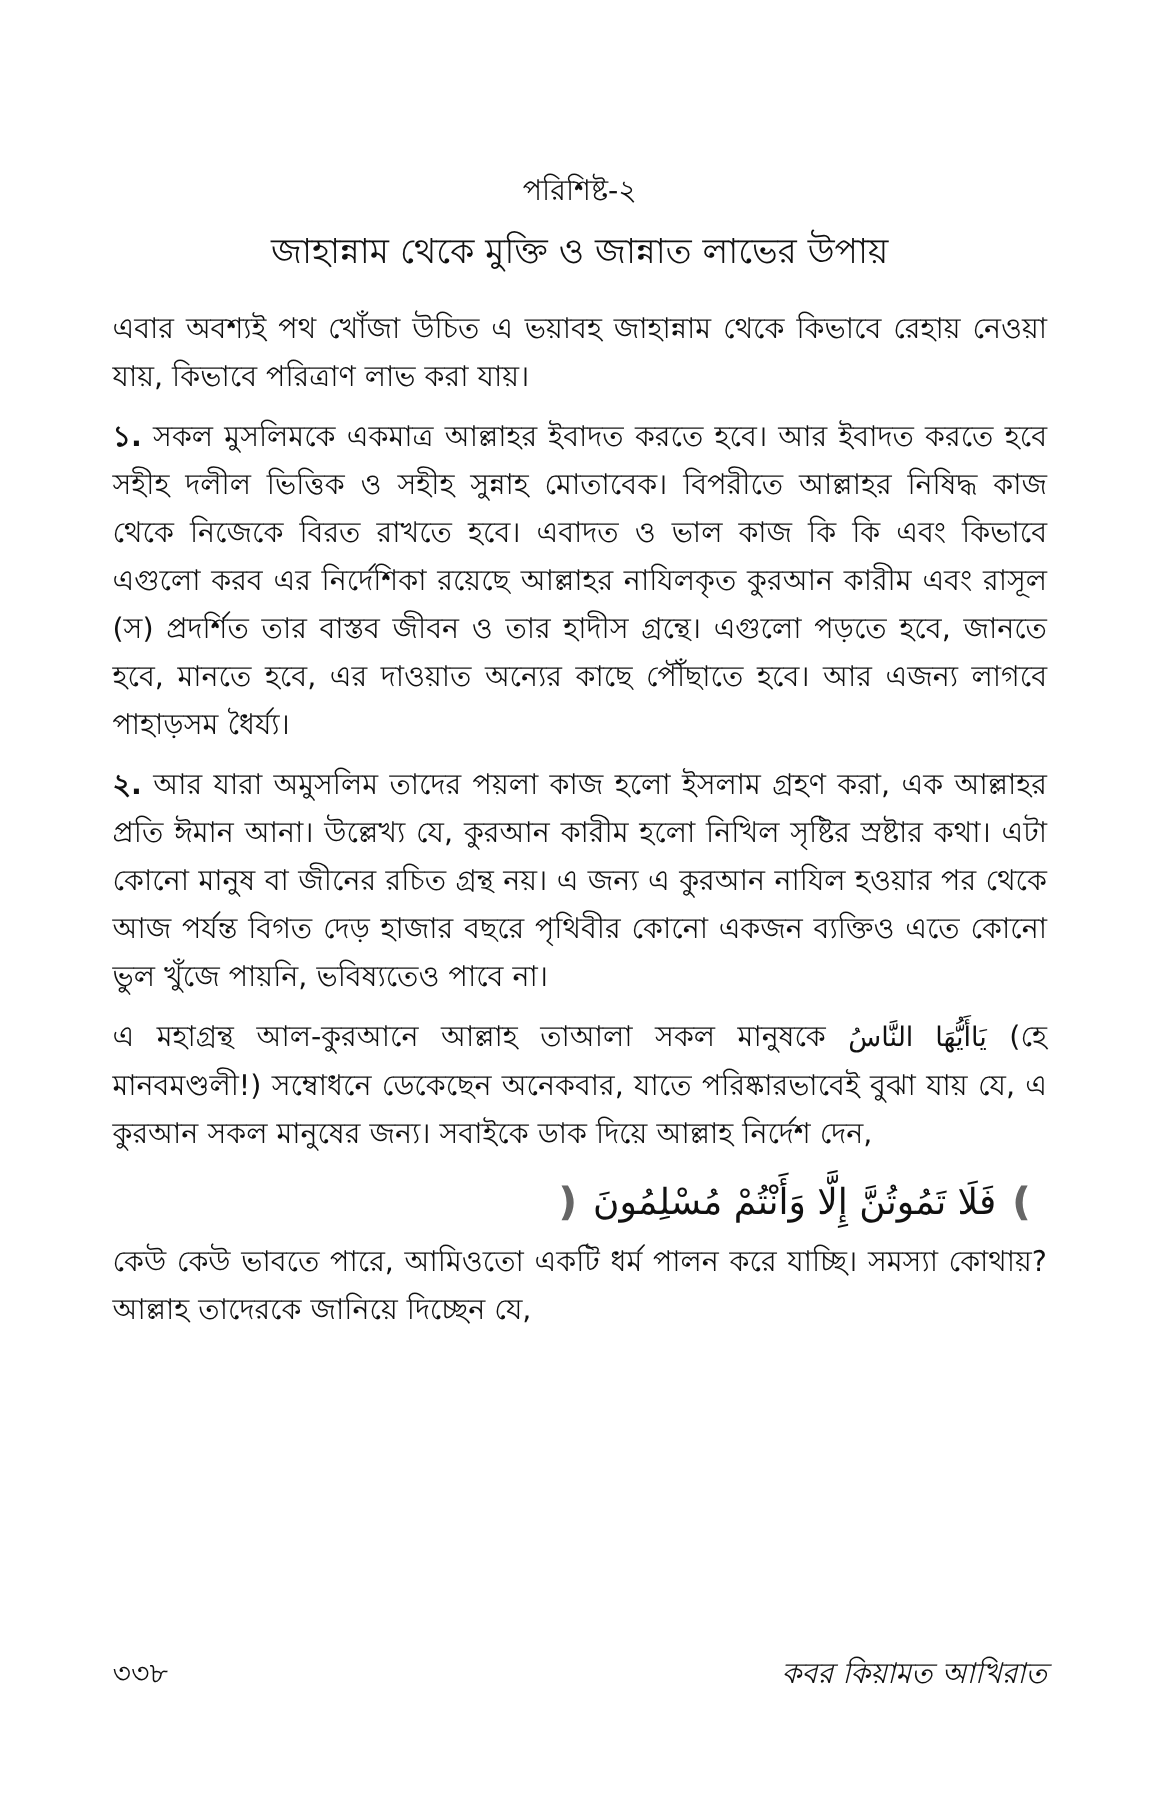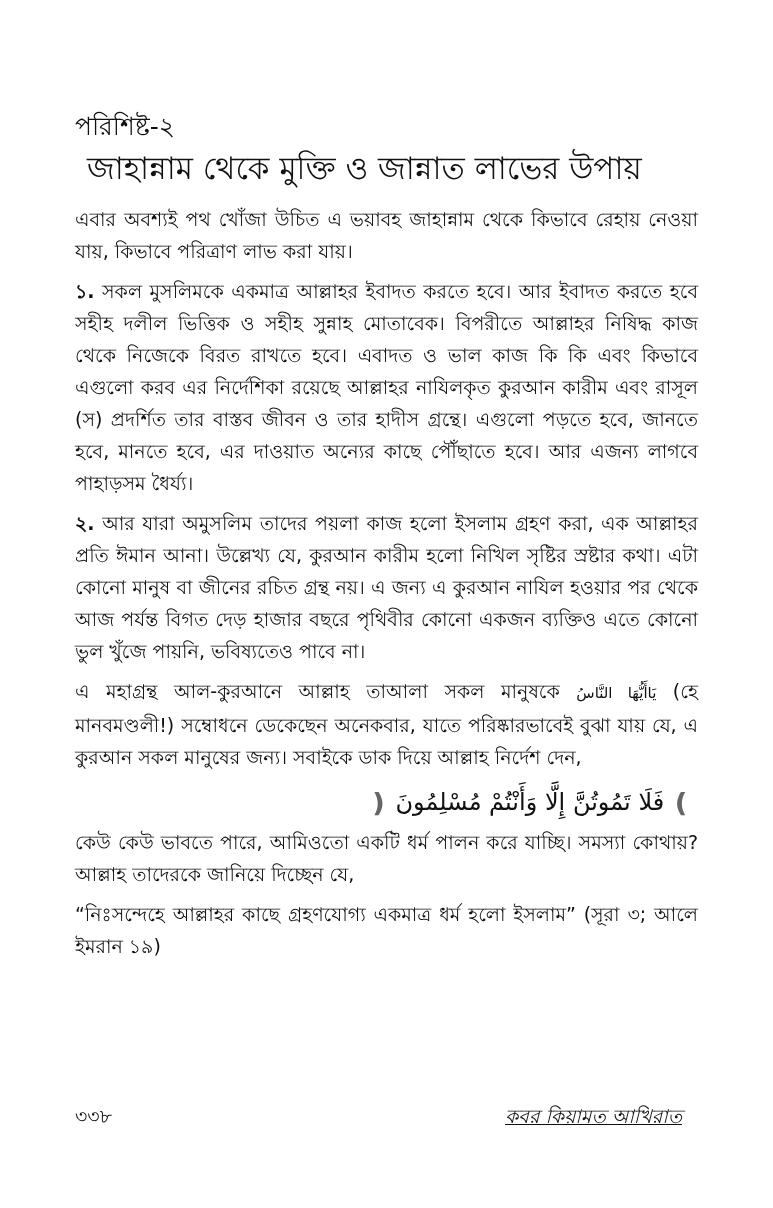--- a/index.html
+++ b/index.html
@@ -1,33 +1,33 @@
 <!DOCTYPE html>
 <html><head>
 <meta charset="utf-8">
 <style>
   html, body { margin: 0; padding: 0; background: #ffffff; }
   body { width: 773px; height: 1208px; position: relative; overflow: hidden;
          font-family: "DejaVu Sans", "Liberation Sans", sans-serif; color: #111; }
   .page { position: absolute; left: 75px; top: 0; width: 623px; }
-  .appendix-label { position: absolute; left: 0; width: 623px; top: 112px; text-align: left;
-                    font-size: 25px; line-height: 30px; }
-  .chapter-title { position: absolute; left: 12px; width: 623px; top: 148px; 
-                   font-size: 31px; line-height: 40px; }
+  .appendix-label { position: absolute; left: 0; width: 623px; top: 112px; text-align: center;
+                    font-size: 19px; line-height: 30px; }
+  .chapter-title { position: absolute; left: 0; width: 623px; top: 148px; text-align: center;
+                   font-size: 23px; line-height: 40px; }
   .body-text { position: absolute; left: 0; width: 623px; top: 203px; }
   .para { font-size: 19px; line-height: 32px; text-align: justify; text-align-last: left;
           margin: 0 0 8px 0; }
   .num { font-weight: bold; }
   .verse { text-align: right; font-size: 24px; line-height: 42px; margin: 0 0 2px 0;
            font-family: "DejaVu Sans", sans-serif; direction: rtl; }
   .orn { display: inline-block; color: #666; font-size: 26px; padding: 0 6px; vertical-align: middle; }
-  .arabic-inline { font-family: "DejaVu Sans", sans-serif; font-size: 15px; }
+  .arabic-inline { font-family: "DejaVu Sans", sans-serif; font-size: 18px; }
   .footer { position: absolute; left: 0; width: 623px; top: 1102px; font-size: 19px; line-height: 28px; }
   .page-number { position: absolute; left: 0; top: 0; }
-  .running-title { position: absolute; right: 16px; top: 0; font-style: italic; text-decoration: underline; }
+  .running-title { position: absolute; right: 0; top: 0; font-style: italic; }
 </style>
 </head>
 <body>
 
 <div class="page">
   <div class="appendix-label">পরিশিষ্ট-২</div>
   <div class="chapter-title">জাহান্নাম থেকে মুক্তি ও জান্নাত লাভের উপায়</div>
 
   <div class="body-text">
     <p class="para">এবার অবশ্যই পথ খোঁজা উচিত এ ভয়াবহ জাহান্নাম থেকে কিভাবে রেহায় নেওয়া যায়, কিভাবে পরিত্রাণ লাভ করা যায়।</p>
@@ -37,20 +37,19 @@
     <p class="para"><span class="num">২.</span><span> আর যারা অমুসলিম তাদের পয়লা কাজ হলো ইসলাম গ্রহণ করা, এক আল্লাহর প্রতি ঈমান আনা। উল্লেখ্য যে, কুরআন কারীম হলো নিখিল সৃষ্টির স্রষ্টার কথা। এটা কোনো মানুষ বা জীনের রচিত গ্রন্থ নয়। এ জন্য এ কুরআন নাযিল হওয়ার পর থেকে আজ পর্যন্ত বিগত দেড় হাজার বছরে পৃথিবীর কোনো একজন ব্যক্তিও এতে কোনো ভুল খুঁজে পায়নি, ভবিষ্যতেও পাবে না।</span></p>
 
     <p class="para"><span>এ মহাগ্রন্থ আল-কুরআনে আল্লাহ তাআলা সকল মানুষকে </span><span class="arabic-inline" dir="rtl">يَاأَيُّهَا النَّاسُ</span><span> (হে মানবমণ্ডলী!) সম্বোধনে ডেকেছেন অনেকবার, যাতে পরিষ্কারভাবেই বুঝা যায় যে, এ কুরআন সকল মানুষের জন্য। সবাইকে ডাক দিয়ে আল্লাহ নির্দেশ দেন,</span></p>
 
     <div class="verse">
       <span class="orn">❫</span><span>فَلَا تَمُوتُنَّ إِلَّا وَأَنْتُمْ مُسْلِمُونَ</span><span class="orn">❪</span>
     </div>
 
     <p class="para">কেউ কেউ ভাবতে পারে, আমিওতো একটি ধর্ম পালন করে যাচ্ছি। সমস্যা কোথায়? আল্লাহ তাদেরকে জানিয়ে দিচ্ছেন যে,</p>
 
-    <p class="para">“নিঃসন্দেহে আল্লাহর কাছে গ্রহণযোগ্য একমাত্র ধর্ম হলো ইসলাম” (সূরা ৩; আলে ইমরান ১৯)</p>
   </div>
 
   <div class="footer">
     <span class="page-number">৩৩৮</span>
     <span class="running-title">কবর কিয়ামত আখিরাত</span>
   </div>
 </div>
 
 </body></html>

